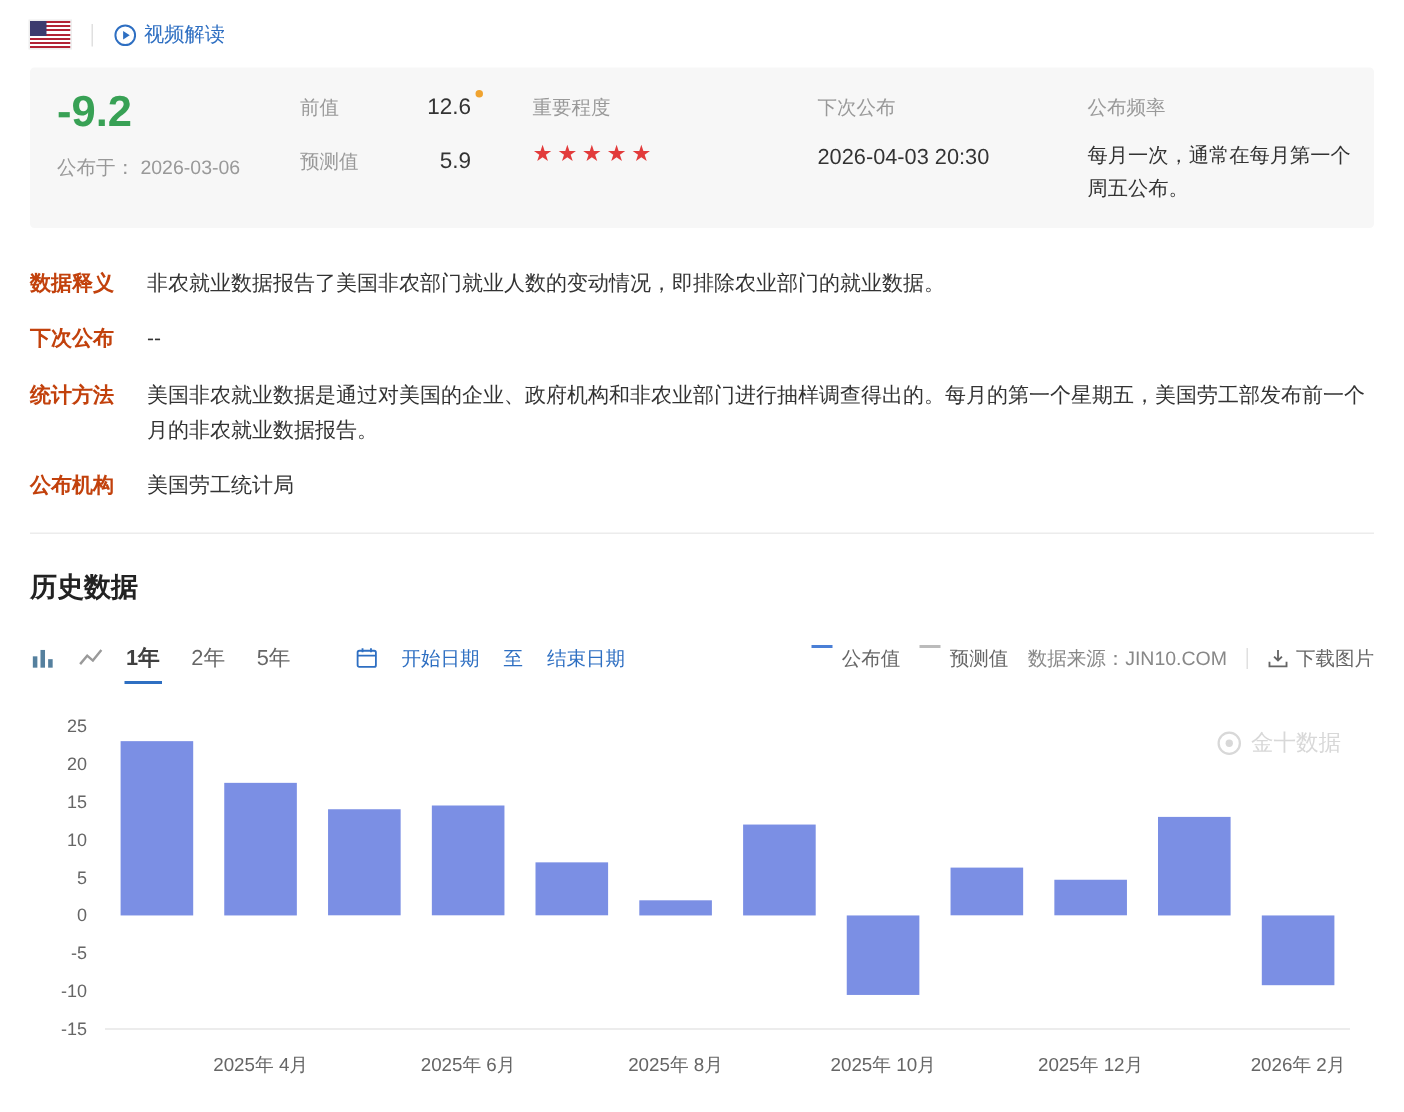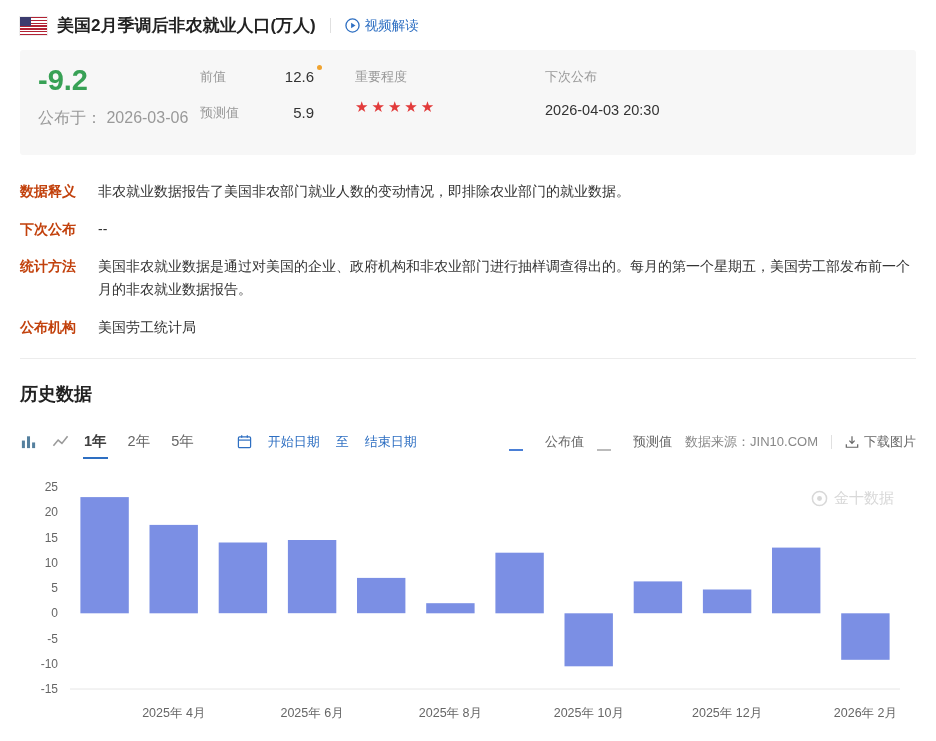--- a/index.html
+++ b/index.html
@@ -19,21 +19,21 @@
   h1 { font-size: 17px; margin: 0; color: #222; font-weight: 700; }
   .vsep { width: 1px; height: 15px; background: #e0e0e0; margin: 0 4px; }
   .video-link { display: flex; align-items: center; gap: 5px; color: #2e6fc2; font-size: 13.5px; cursor: pointer; }
 
   
   .summary { margin-top: 13px; background: #f7f7f7; border-radius: 3px; padding: 15px 0 15px 18px; display: flex; }
   .lbl { color: #999; font-size: 13px; }
   .val { color: #333; font-size: 14px; }
   .col-val { width: 162px; }
   .big-val { color: #38a155; font-size: 29px; font-weight: 700; line-height: 1.05; }
-  .pub { color: #999; font-size: 16px; margin-top: 13px; }
+  .pub { color: #999; font-size: 13px; margin-top: 13px; }
   .col-pf { width: 155px; padding-top: 3px; }
   .pf-row { display: flex; justify-content: space-between; width: 114px; margin-bottom: 18px; }
   .pf-val { font-size: 15px; color: #333; position: relative; }
   .orange-dot { position: absolute; top: -3px; right: -8px; width: 5px; height: 5px; border-radius: 50%; background: #f0a32f; }
   .col-imp { width: 190px; padding-top: 3px; }
   .stars { color: #e23b3b; font-size: 15px; letter-spacing: 3px; margin-top: 12px; }
   .col-next { width: 180px; padding-top: 3px; }
   .col-next .val { margin-top: 16px; font-size: 14.5px; }
   .col-freq { width: 190px; padding-top: 3px; padding-right: 14px; }
   .col-freq .val { margin-top: 12px; font-size: 13.5px; line-height: 1.62; }
@@ -49,42 +49,41 @@
   .hist-title { font-size: 18px; font-weight: 700; color: #222; margin-top: 23px; }
 
   
   .toolbar { display: flex; align-items: center; margin-top: 26px; font-size: 14px; }
   .icon-btn { display: inline-flex; margin-right: 15px; cursor: pointer; align-items: center; }
   .range { color: #666; margin-right: 21px; cursor: pointer; position: relative; font-size: 14.5px; }
   .range.active { color: #404040; font-weight: 700; }
   .range.active::after { content: ""; position: absolute; left: -1px; right: -1px; bottom: -8px; height: 2px; background: #2e6fc2; }
   .datepick { display: flex; align-items: center; gap: 16px; margin-left: 22px; color: #2e6fc2; font-size: 13px; cursor: pointer; }
   .tb-right { margin-left: auto; display: flex; align-items: center; gap: 13px; color: #666; font-size: 13px; }
-  .leg { display: flex; align-items: flex-end; gap: 22px; }
+  .leg { display: flex; align-items: flex-start; gap: 6px; }
   .dash { width: 14px; height: 2px; background: #4a7fd6; }
   .dash.gray { background: #bbb; }
   .src { color: #888; }
   .pipe { width: 1px; height: 14px; background: #e0e0e0; }
   .dl { display: flex; align-items: center; gap: 5px; cursor: pointer; color: #666; }
 
   
   .chart-wrap { position: relative; margin-top: 24px; }
   .watermark { position: absolute; top: 14px; right: 22px; display: flex; align-items: center; gap: 6px; color: #d8d8d8; font-size: 15px; }
   svg { font-family: "Liberation Sans", sans-serif; display: block; }
 </style>
 </head>
 <body>
 
 <div class="page">
 
   <div class="header">
     <span class="flag">
         <span class="canton"></span>
       </span>
-    <h1>美国2月季调后非农就业人口(万人)</h1>
     <span class="vsep"></span>
     <span class="video-link">
       <svg width="15" height="15" viewBox="0 0 16 16">
         <circle cx="8" cy="8" r="7" fill="none" stroke="#2e6fc2" stroke-width="1.4"></circle>
         <polygon points="6.5,5 11.2,8 6.5,11" fill="#2e6fc2"></polygon>
       </svg>
       <span>视频解读</span>
     </span>
   </div>
 
@@ -103,20 +102,24 @@
         <span class="pf-val">5.9</span>
       </div>
     </div>
     <div class="col-imp">
       <div class="lbl">重要程度</div>
       <div class="stars">★★★★★</div>
     </div>
     <div class="col-next">
       <div class="lbl">下次公布</div>
       <div class="val">2026-04-03 20:30</div>
+    </div>
+    <div class="col-freq">
+      <div class="lbl">公布频率</div>
+      <div class="val">每月一次，通常在每月第一个周五公布。</div>
     </div>
   </div>
 
   <div class="sections">
     <div class="sec-row">
       <div class="sec-label">数据释义</div>
       <div class="sec-text">非农就业数据报告了美国非农部门就业人数的变动情况，即排除农业部门的就业数据。</div>
     </div>
     <div class="sec-row">
       <div class="sec-label">下次公布</div>

